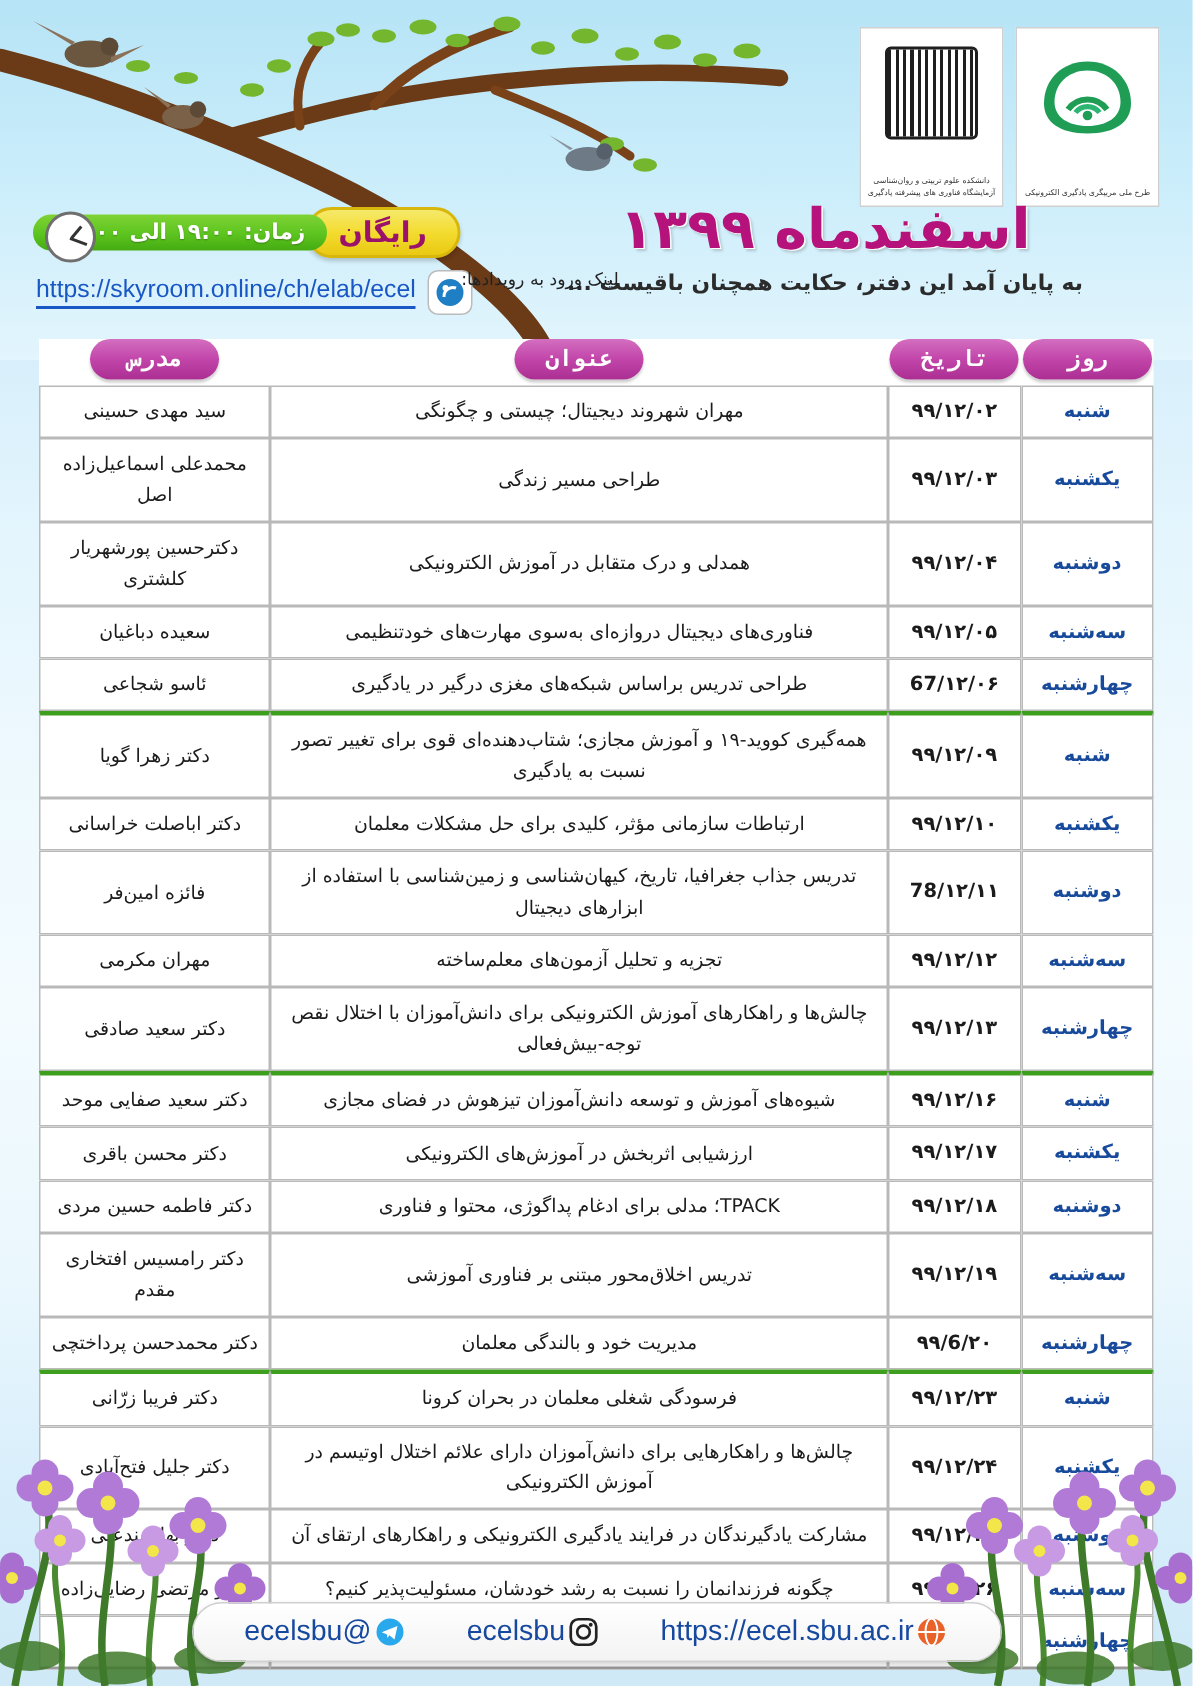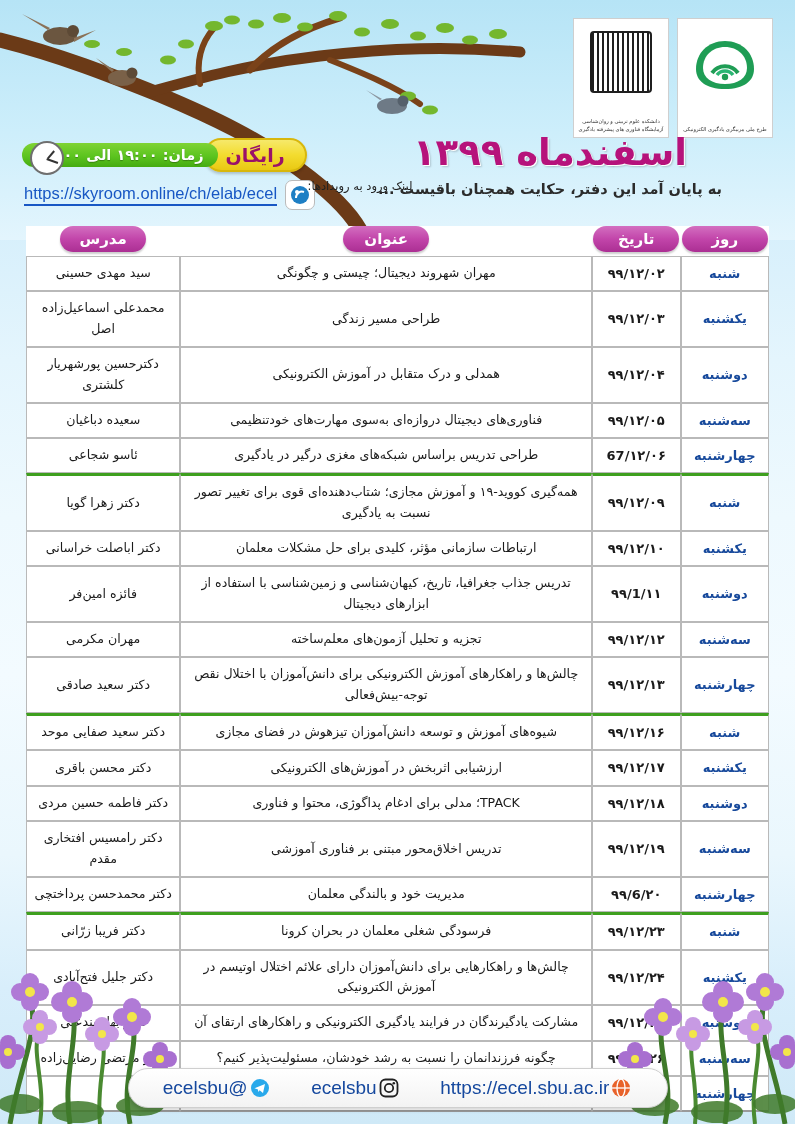--- a/index.html
+++ b/index.html
@@ -120,20 +120,21 @@
     background:#fff;
   }
   table.sched td, table.sched th { border:1px solid #b9b9b9; }
 
   thead th { padding:0; border:none !important; background:transparent; }
   .hdr-pill {
     display:inline-block; min-width:86px; padding:4px 14px;
     background: linear-gradient(180deg,#d36fc0 0%, #c245aa 50%, #ab2f93 100%);
     color:#fff; font-size:15px; font-weight:bold; border-radius:14px 14px 14px 14px;
     box-shadow:0 2px 2px rgba(0,0,0,.2);
+    font-family:Liberation Mono, monospace;
   }
   .hdr-cell { text-align:center; padding-bottom:4px; }
 
   tbody td {
     background:#fff; font-size:12.6px; color:#1b1b1b; text-align:center;
     padding:6px 6px; line-height:1.65;
   }
   td.c-day   { width:70px;  color:#184a9c; font-weight:bold; font-size:13px; }
   td.c-date  { width:82px;  color:#1b1b1b; font-weight:bold; font-size:13px;
                font-family:"DejaVu Sans", sans-serif; }
@@ -308,21 +309,21 @@
             <td class="c-teacher">دکتر زهرا گویا</td>
           </tr>
           <tr>
             <td class="c-day">یکشنبه</td>
             <td class="c-date">۹۹/۱۲/۱۰</td>
             <td class="c-title">ارتباطات سازمانی مؤثر، کلیدی برای حل مشکلات معلمان</td>
             <td class="c-teacher">دکتر اباصلت خراسانی</td>
           </tr>
           <tr>
             <td class="c-day">دوشنبه</td>
-            <td class="c-date">۹۹/1/۱۱</td>
+            <td class="c-date">78/۱۲/۱۱</td>
             <td class="c-title">تدریس جذاب جغرافیا، تاریخ، کیهان‌شناسی و زمین‌شناسی با استفاده از ابزارهای دیجیتال</td>
             <td class="c-teacher">فائزه امین‌فر</td>
           </tr>
           <tr>
             <td class="c-day">سه‌شنبه</td>
             <td class="c-date">۹۹/۱۲/۱۲</td>
             <td class="c-title">تجزیه و تحلیل آزمون‌های معلم‌ساخته</td>
             <td class="c-teacher">مهران مکرمی</td>
           </tr>
           <tr>

